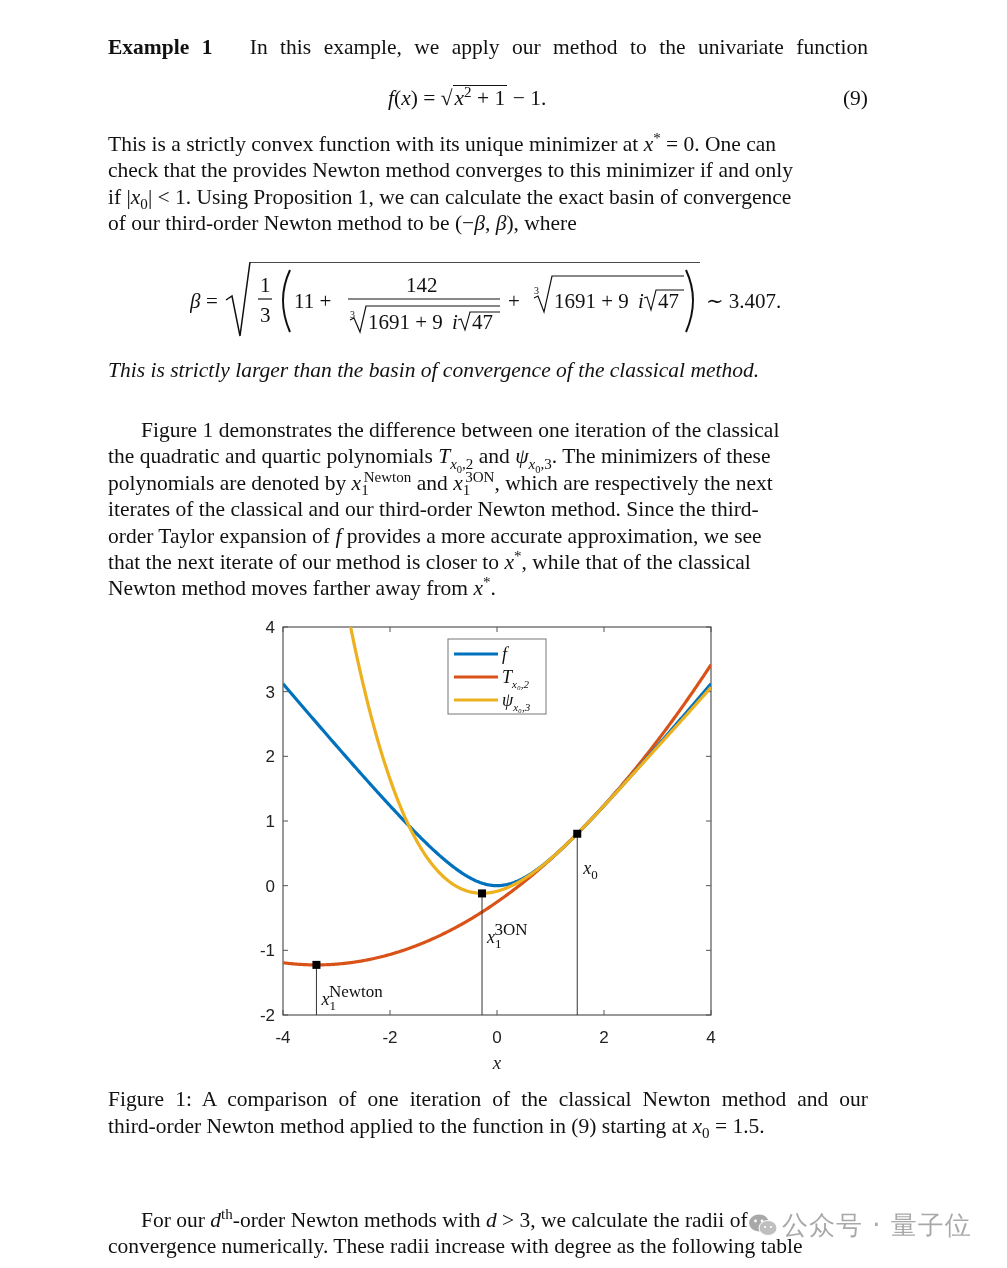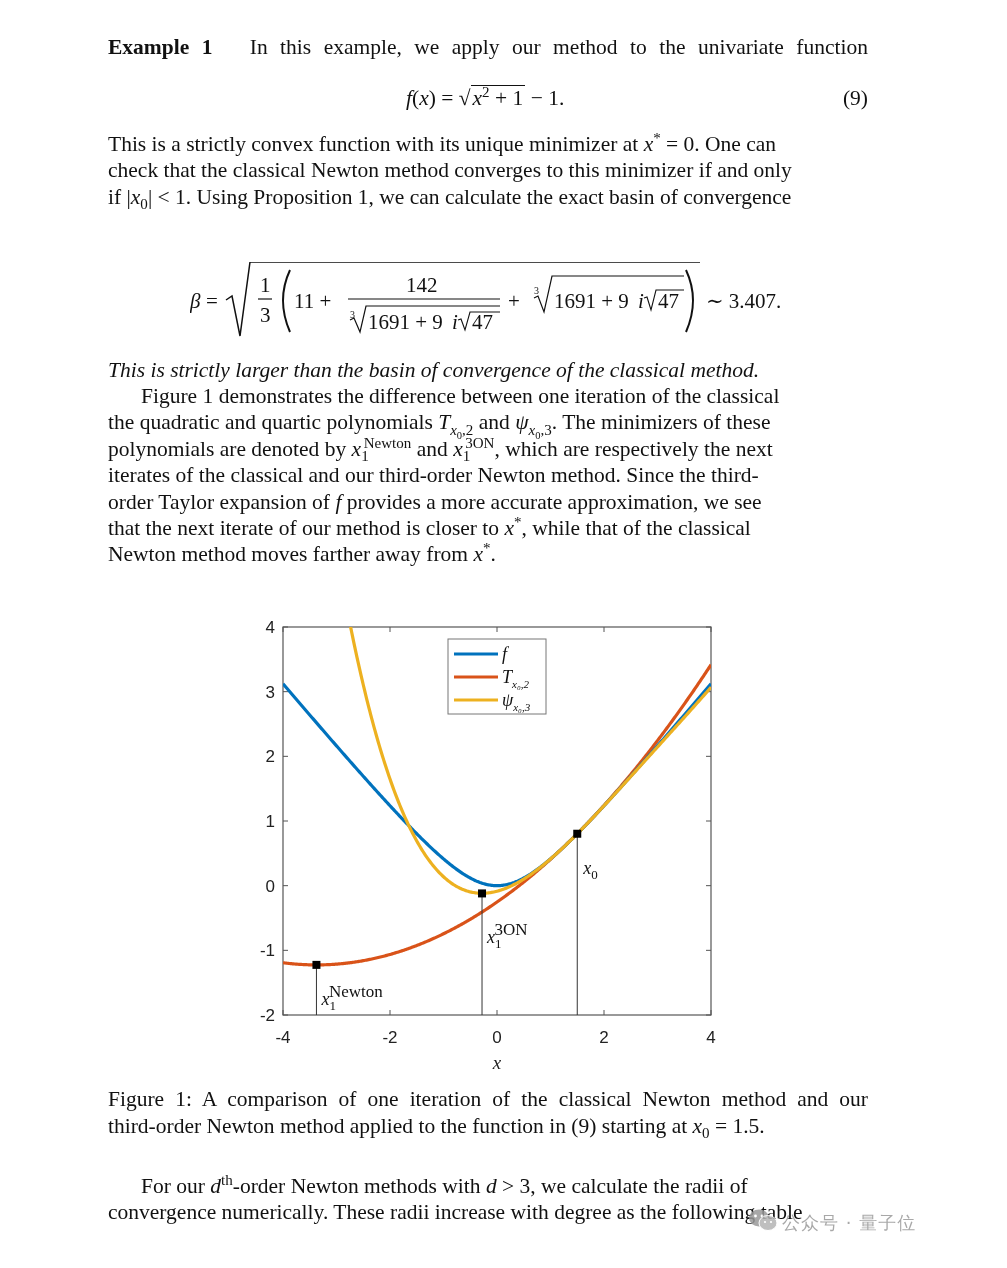--- a/index.html
+++ b/index.html
@@ -1,49 +1,50 @@
 <!DOCTYPE html>
 <html><head>
 <meta charset="utf-8">
 <style>
   html, body { margin: 0; padding: 0; background: #ffffff; }
   body { width: 1007px; height: 1268px; position: relative; overflow: hidden;
          font-family: "Liberation Serif", "DejaVu Serif", serif; color: #111; }
   .para { position: absolute; left: 108px; width: 760px; font-size: 21.5px; line-height: 26.4px;
           text-align: justify; text-align-last: justify; }
   .para.last { text-align-last: left; }
-  .indent { text-indent: 33px; }
+  .indent { text-indent: 33px; margin-top: 34px; }
   .m { font-style: italic; }
   .b { font-weight: bold; margin-top: 8px; }
   sub, sup { font-size: 70%; line-height: 0; }
   .eq { position: absolute; font-size: 21.5px; }
   .eqnum { position: absolute; right: 139px; font-size: 21.5px; }
   #chart { position: absolute; left: 250px; top: 612px; }
   .caption { position: absolute; left: 108px; width: 760px; font-size: 21.5px; line-height: 27px; }
   .watermark { position: absolute; left: 748px; top: 1208px; font-family: "DejaVu Sans", sans-serif;
-               font-size: 18px; color: #9a9a9a; opacity: 0.85; letter-spacing: 1px; text-align: right; }
+               font-size: 26px; color: #9a9a9a; opacity: 0.85; letter-spacing: 1px; text-align: right; }
   .wm-icon { display: inline-block; width: 30px; height: 24px; vertical-align: -3px; margin-right: 4px; }
   .sqrt { border-top: 1.5px solid #111; padding: 0 2px; }
 </style>
 </head>
 <body>
 
 <div class="para" style="top:34px;">
   <span class="b">Example 1</span>&nbsp;&nbsp;&nbsp;<span>In this example, we apply our method to the univariate function</span>
 </div>
 
-<div class="eq" style="left:388px; top:86px;margin-left:18px;">
+<div class="eq" style="left:388px; top:86px;">
   <span class="m">f</span>(<span class="m">x</span>) = √<span class="sqrt"><span class="m">x</span><sup>2</sup> + 1</span> − 1.
 </div>
 <div class="eqnum" style="top:86px;">(9)</div>
 
 <div class="para last" style="top:131px;">
   <div>This is a strictly convex function with its unique minimizer at <span class="m">x</span><sup>*</sup> = 0. One can</div>
-  <div>check that the classical Newton method converges to this minimizer if and only</div>
+  <div>check that the provides Newton method converges to this minimizer if and only</div>
   <div>if |<span class="m">x</span><sub>0</sub>| &lt; 1. Using Proposition 1, we can calculate the exact basin of convergence</div>
+  <div style="text-align-last:left;">of our third-order Newton method to be (−<span class="m">β</span>, <span class="m">β</span>), where</div>
 </div>
 
 <div class="eq" style="left:190px; top:262px; height:80px; width:620px;">
   <svg width="620" height="80" style="position:absolute; left:0; top:0;">
     <g font-family="Liberation Serif, DejaVu Serif, serif" font-size="21" fill="#111">
       <text x="0" y="46" font-style="italic">β</text>
       <text x="16" y="46">=</text>
 
       <path d="M36 38 L42 34 L50 74 L60 0 L510 0" stroke="#111" stroke-width="1.5" fill="none"></path>
 

